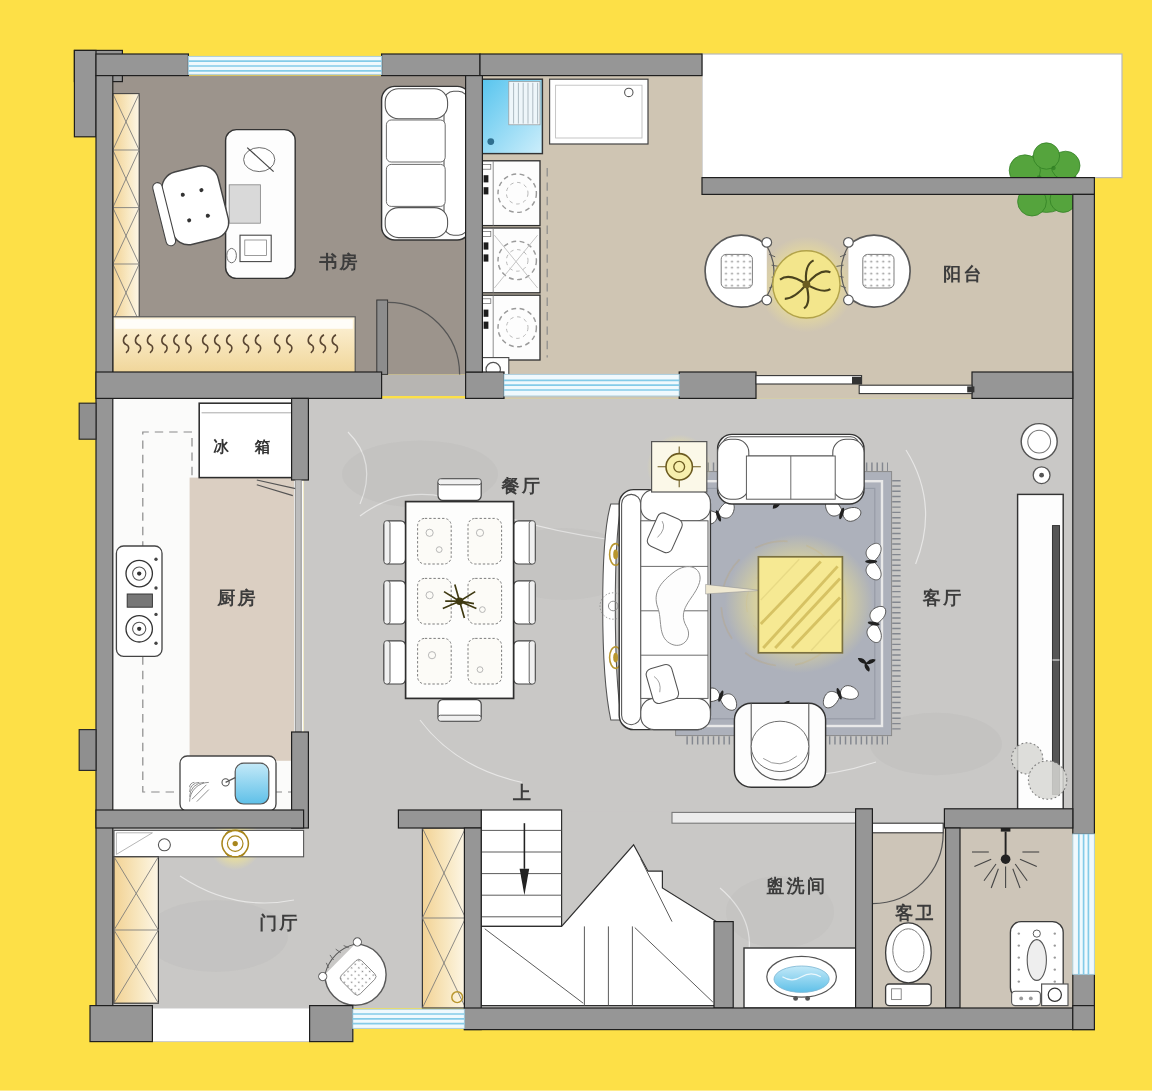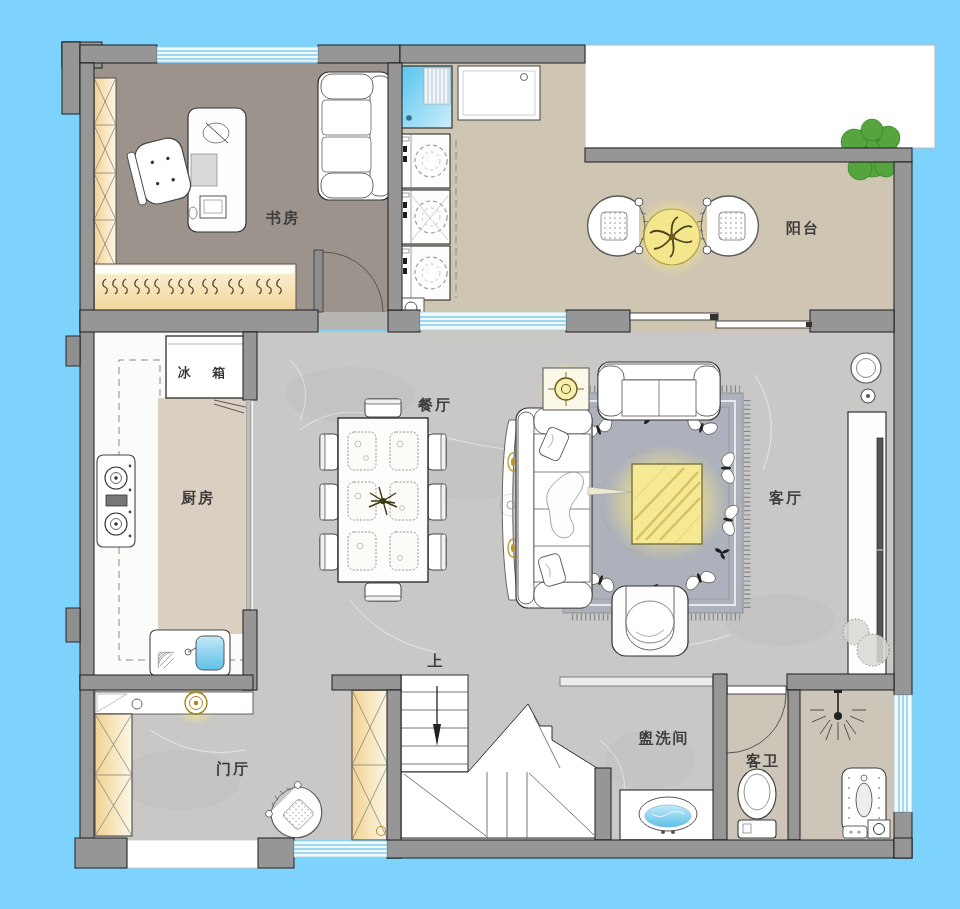--- a/index.html
+++ b/index.html
@@ -1,16 +1,16 @@
 <!DOCTYPE html>
 <html><head>
 <meta charset="utf-8">
 <style>
   html,body{margin:0;padding:0;background:#ffffff;}
-  #plan-wrap{position:relative;width:960px;height:909px;background:#7dd3fc;overflow:hidden;}
+  #plan-wrap{position:relative;width:960px;height:909px;background:#fde047;overflow:hidden;}
   svg{display:block;}
   .wall{fill:#969696;stroke:#1f1f1f;stroke-width:1;}
   .wallnub{fill:#8f8f8f;stroke:#2a2a2a;stroke-width:1;}
   .lbl{font:bold 15px "Liberation Sans",sans-serif;fill:#3c3c3c;letter-spacing:2px;text-anchor:middle;}
   .lbl-sm{font:bold 13px "Liberation Sans",sans-serif;fill:#333;letter-spacing:9px;text-anchor:middle;}
   .furn{fill:#fdfdfd;stroke:#333;stroke-width:1.2;}
   .vein{stroke:#ffffff;stroke-width:1;fill:none;opacity:0.55;}
   .glass{fill:#f0f9fd;stroke:#a9cede;stroke-width:0.8;}
   .gline{stroke:#84cbe8;stroke-width:1.4;}
   .dash{stroke:#8a8a8a;stroke-width:1;stroke-dasharray:7 5;fill:none;}

